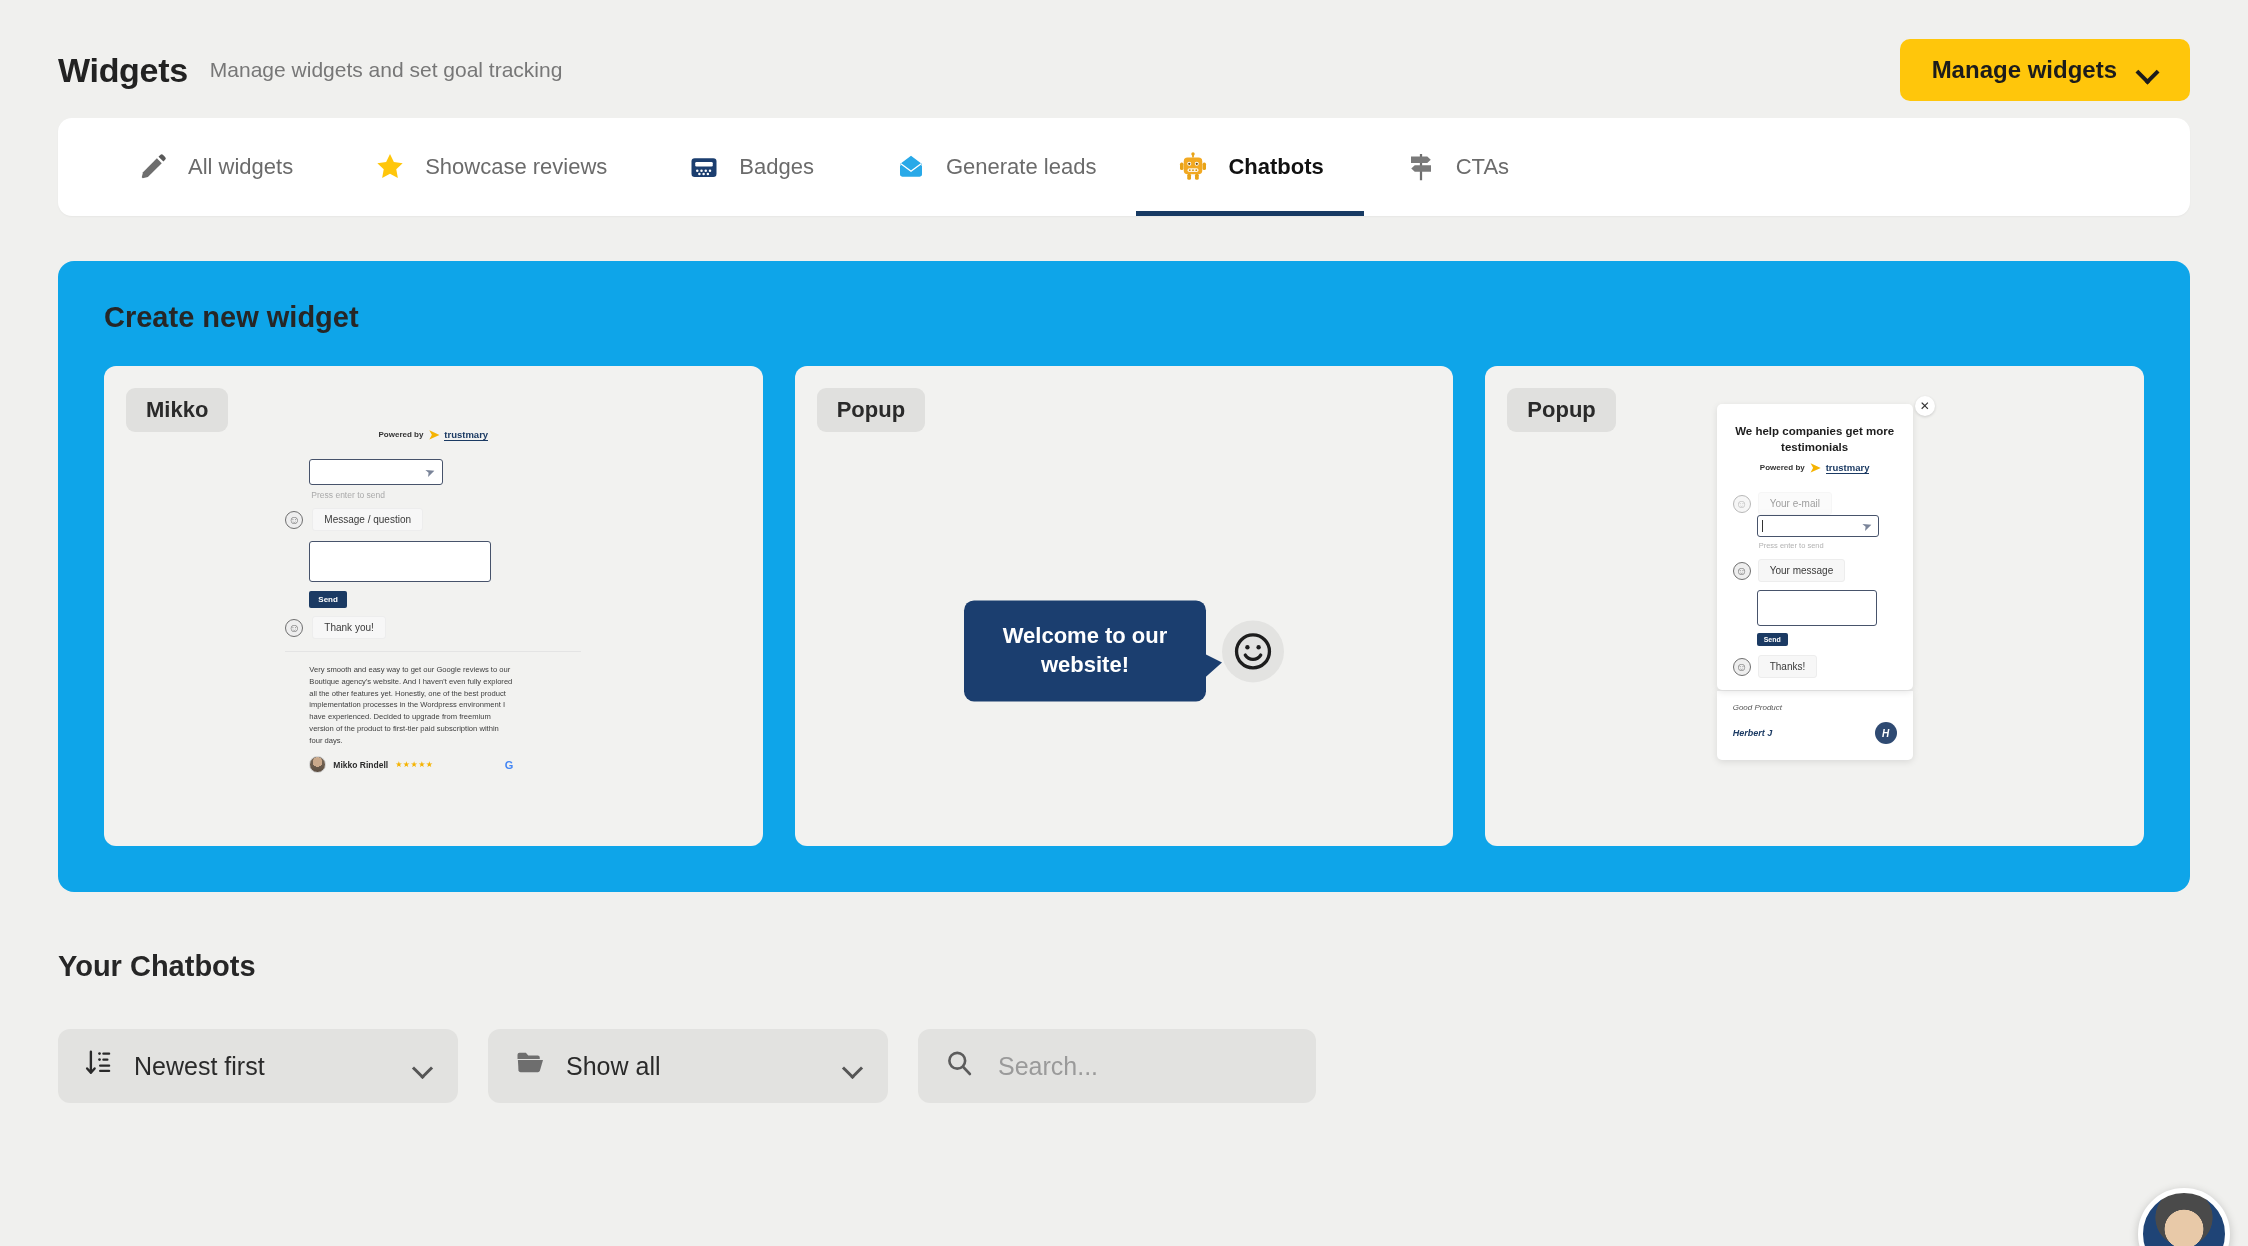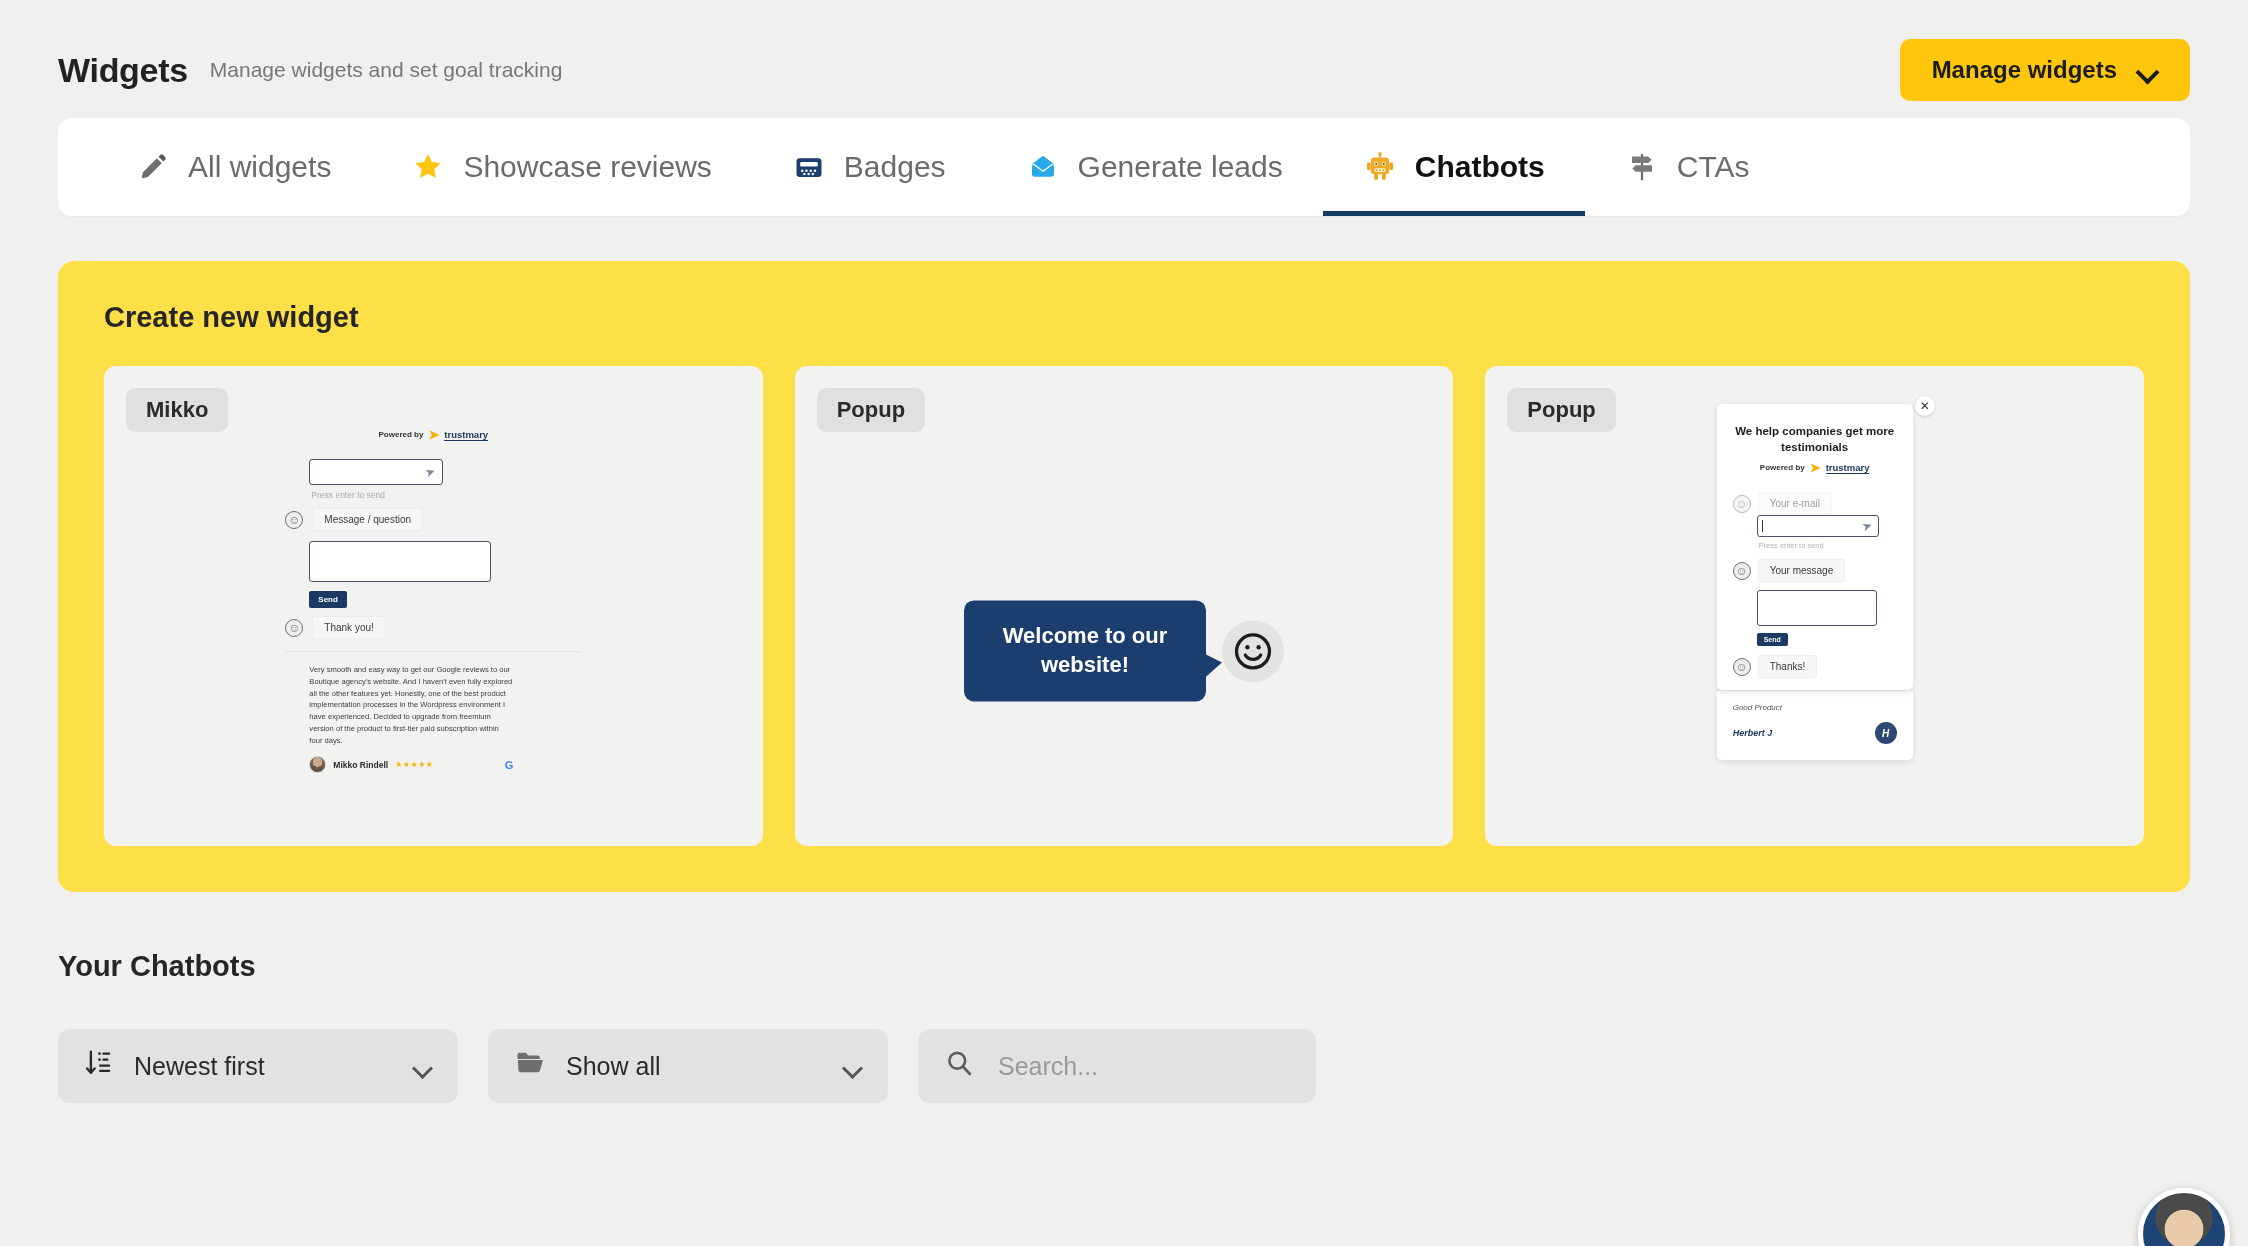--- a/index.html
+++ b/index.html
@@ -49,35 +49,35 @@
     border-radius: 14px;
     height: 98px;
     display: flex; align-items: stretch;
     padding-left: 38px;
     box-shadow: 0 1px 2px rgba(0,0,0,0.04);
     overflow: hidden;
   }
   .tab {
     display: flex; align-items: center; gap: 18px;
     padding: 8px 40px; cursor: pointer; position: relative;
-    font-size: 30px; color: #6b6b6b;
+    font-size: 22px; color: #6b6b6b;
     white-space: nowrap;
   }
   .tab.active { color: #111111; font-weight: bold; }
   .tab.active::after {
     content: ""; position: absolute; left: 0; right: 0; bottom: 0;
     height: 5px; background: #173A63;
   }
   .tab-icon { width: 34px; height: 34px; display: flex; align-items: center; justify-content: center; flex: 0 0 34px;}
   .tab-icon svg { display: block; }
 
   
   .create-panel {
     margin: 45px 58px 0 58px;
-    background: #fde047;
+    background: #0ea5e9;
     border-radius: 16px;
     padding: 40px 46px 46px 46px;
   }
   .create-title {
     font-size: 29px; font-weight: bold; color: #262626;
     margin-bottom: 32px;
   }
   .card-row { display: flex; gap: 32px; }
   .w-card {
     flex: 1; background: #F2F2F0; border-radius: 12px;

